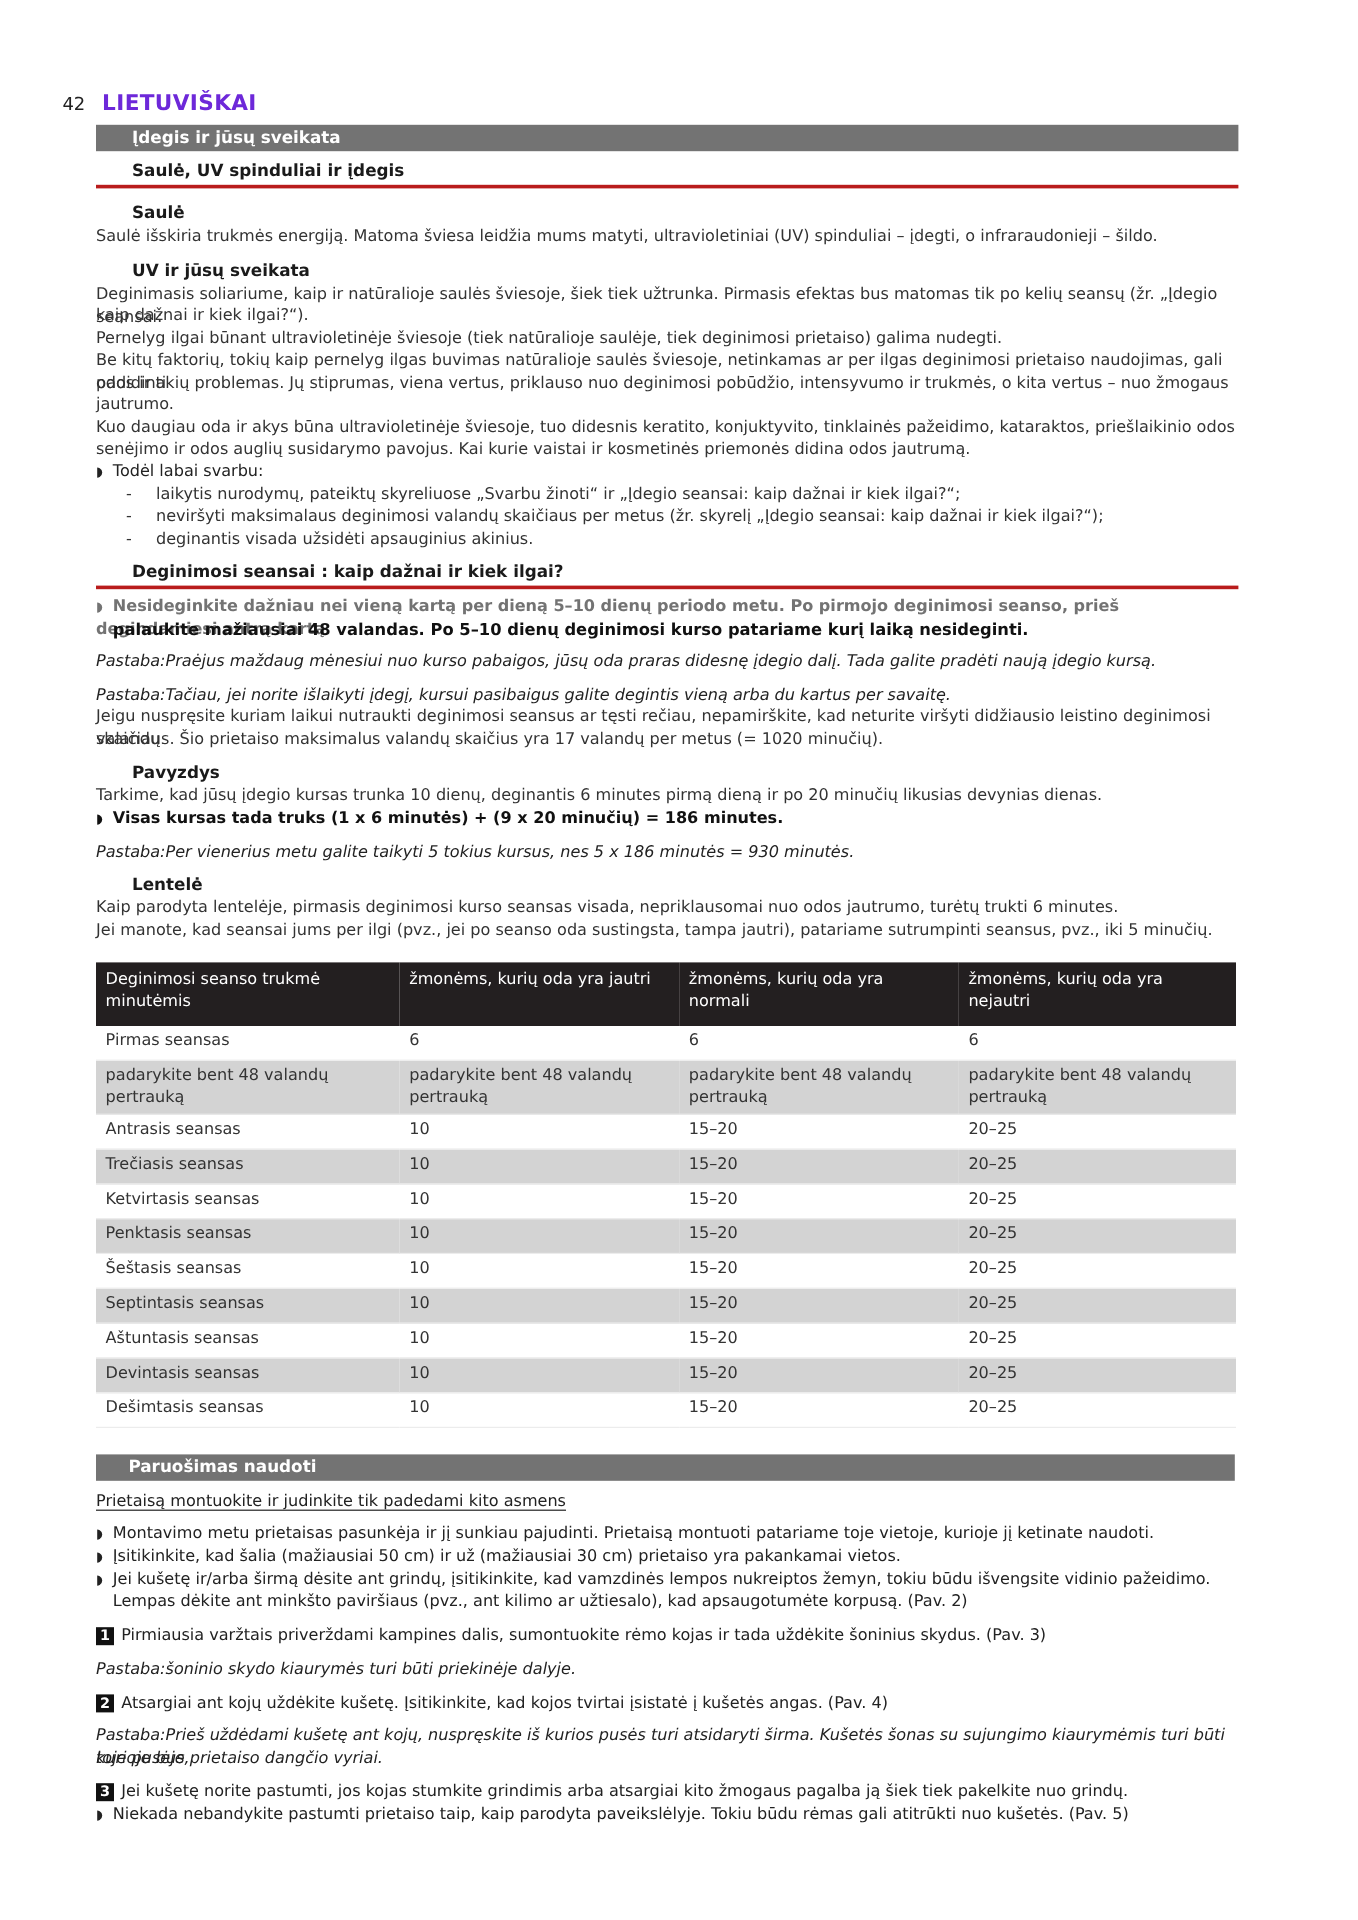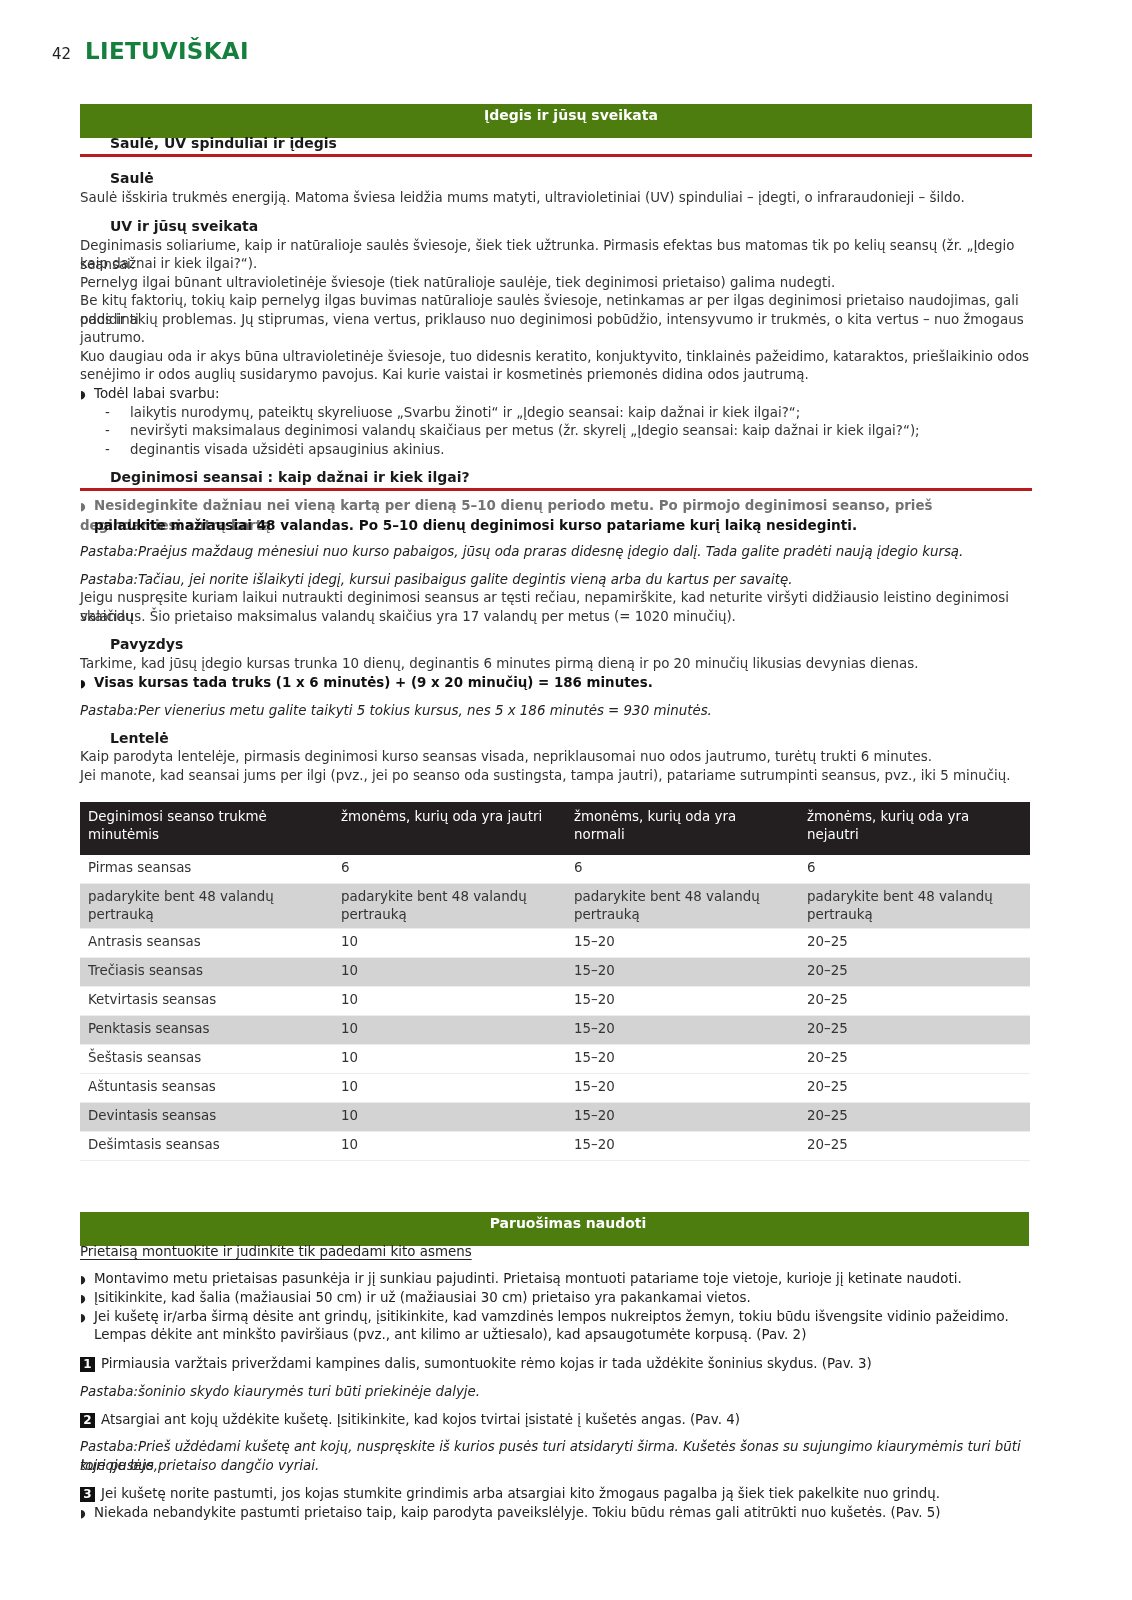--- a/index.html
+++ b/index.html
@@ -3,24 +3,24 @@
 <meta charset="utf-8">
 <style>
   html, body { margin: 0; padding: 0; background: #ffffff; }
   body {
     width: 1132px; height: 1600px; position: relative; overflow: hidden;
     font-family: "DejaVu Sans", sans-serif; color: #1a1a1a;
   }
   .page { position: absolute; left: 80px; top: 0; width: 952px; }
   .hdr { position: absolute; left: 52px; top: 38px; display: flex; align-items: baseline; }
   .pnum { font-size: 15px; color: #222; margin-right: 14px; }
-  .lang { font-size: 23px; font-weight: bold; letter-spacing: 0.3px; color: #15803d; }
+  .lang { font-size: 18px; font-weight: bold; letter-spacing: 0.3px; color: #6d28d9; margin-top: 38px; }
 
-  .bar { background: #4d7c0f; color: #fff; font-weight: bold; font-size: 14px;
-         height: 34px; line-height: 22px; padding-left: 30px; position: absolute; left: 0; width: 922px; text-align: center; }
+  .bar { background: #737373; color: #fff; font-weight: bold; font-size: 14px;
+         height: 22px; line-height: 22px; padding-left: 30px; position: absolute; left: 0; width: 922px; }
   .subh { font-weight: bold; font-size: 14px; padding-left: 30px; position: absolute; left: 0; width: 922px;
           border-bottom: 3px solid #b91c1c; height: 22px; line-height: 22px; }
   .h3 { position: absolute; left: 30px; font-weight: bold; font-size: 14px; }
   .p { position: absolute; left: 0; width: 952px; font-size: 13.4px; line-height: 18.6px; color: #333; }
   .p.b { font-weight: bold; color: #111; font-size: 13.6px; }
   .p.i { font-style: italic; color: #222; }
   .bul { position: absolute; left: 0; font-size: 13.4px; line-height: 18.6px; color: #222; }
   .bul .mk { display:inline-block; width: 14px; font-size: 11px; }
   .dash { position: absolute; left: 25px; font-size: 13.4px; line-height: 18.6px; color: #333; }
   .dash .d { display:inline-block; width: 25px; }
@@ -137,20 +137,26 @@
           <td class="c1">10</td>
           <td class="c2">15–20</td>
           <td class="c3">20–25</td>
         </tr>
         <tr>
           <td class="c0">Šeštasis seansas</td>
           <td class="c1">10</td>
           <td class="c2">15–20</td>
           <td class="c3">20–25</td>
         </tr>
+        <tr class="alt">
+          <td class="c0">Septintasis seansas</td>
+          <td class="c1">10</td>
+          <td class="c2">15–20</td>
+          <td class="c3">20–25</td>
+        </tr>
         <tr>
           <td class="c0">Aštuntasis seansas</td>
           <td class="c1">10</td>
           <td class="c2">15–20</td>
           <td class="c3">20–25</td>
         </tr>
         <tr class="alt">
           <td class="c0">Devintasis seansas</td>
           <td class="c1">10</td>
           <td class="c2">15–20</td>

